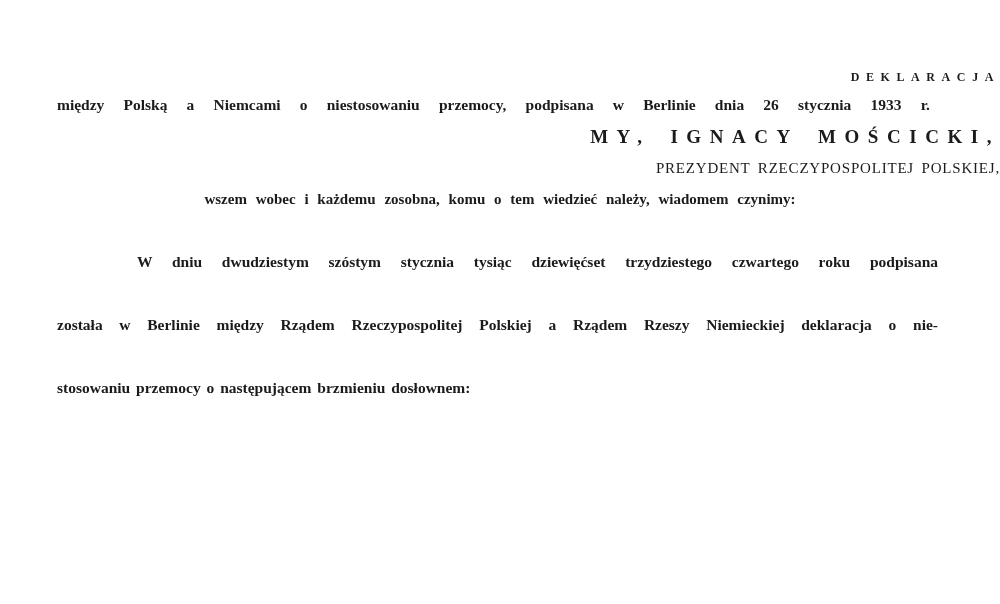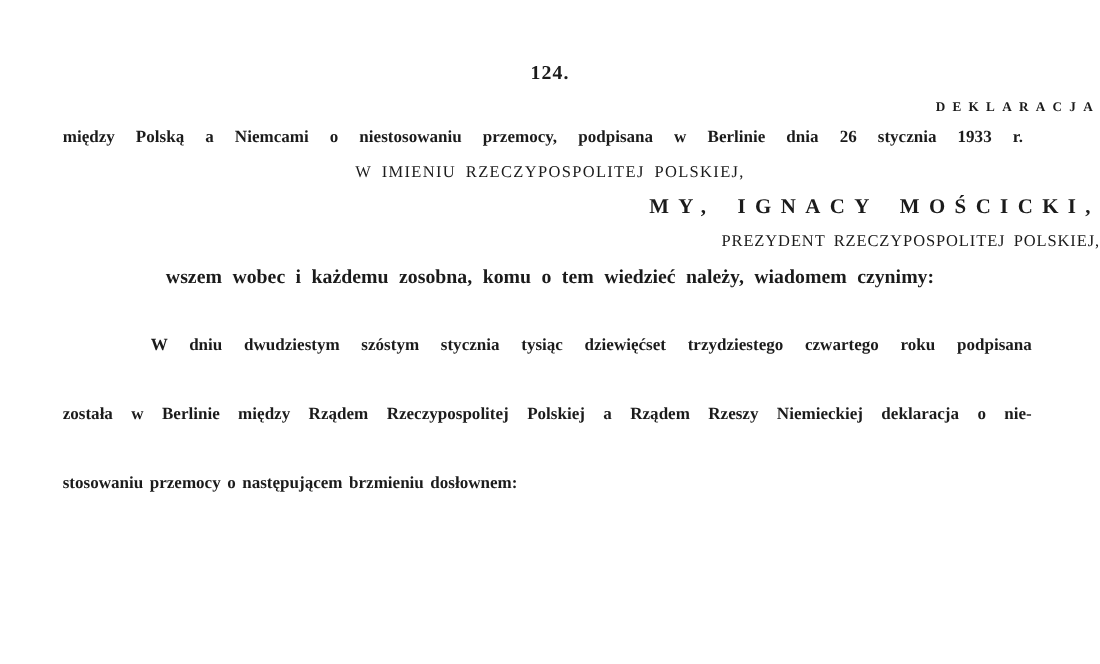--- a/index.html
+++ b/index.html
@@ -66,21 +66,21 @@
     text-align: right;
     font-size: 15px;
     line-height: 17px;
     letter-spacing: 0.8px;
     word-spacing: 3px;
   }
   .proclamation {
     margin-top: 13px;
     text-align: center;
     font-weight: bold;
-    font-size: 18px;
+    font-size: 15px;
     line-height: 18px;
     word-spacing: 5px;
   }
   .body-par {
     margin: 11px 0 0 57px;
     width: 881px;
     font-weight: bold;
     font-size: 15.5px;
     line-height: 19px;
     word-spacing: 2px;
@@ -94,27 +94,25 @@
     text-align-last: justify;
   }
   .body-line.indented {
     text-indent: 80px;
   }
 </style>
 </head>
 <body>
 
 <div class="page">
-  <div class="doc-number">124.</div>
 
   <h1 class="doc-title">DEKLARACJA</h1>
 
   <div class="doc-subtitle">między Polską a Niemcami o niestosowaniu przemocy, podpisana w Berlinie dnia 26 stycznia 1933 r.</div>
 
-  <div class="invocation">W IMIENIU RZECZYPOSPOLITEJ POLSKIEJ,</div>
 
   <div class="president-name">MY, IGNACY MOŚCICKI,</div>
 
   <div class="president-title">PREZYDENT RZECZYPOSPOLITEJ POLSKIEJ,</div>
 
   <div class="proclamation">wszem wobec i każdemu zosobna, komu o tem wiedzieć należy, wiadomem czynimy:</div>
 
   <div class="body-par">
     <div class="body-line indented justified">W dniu dwudziestym szóstym stycznia tysiąc dziewięćset trzydziestego czwartego roku podpisana</div>
     <div class="body-line justified">została w Berlinie między Rządem Rzeczypospolitej Polskiej a Rządem Rzeszy Niemieckiej deklaracja o nie-</div>

